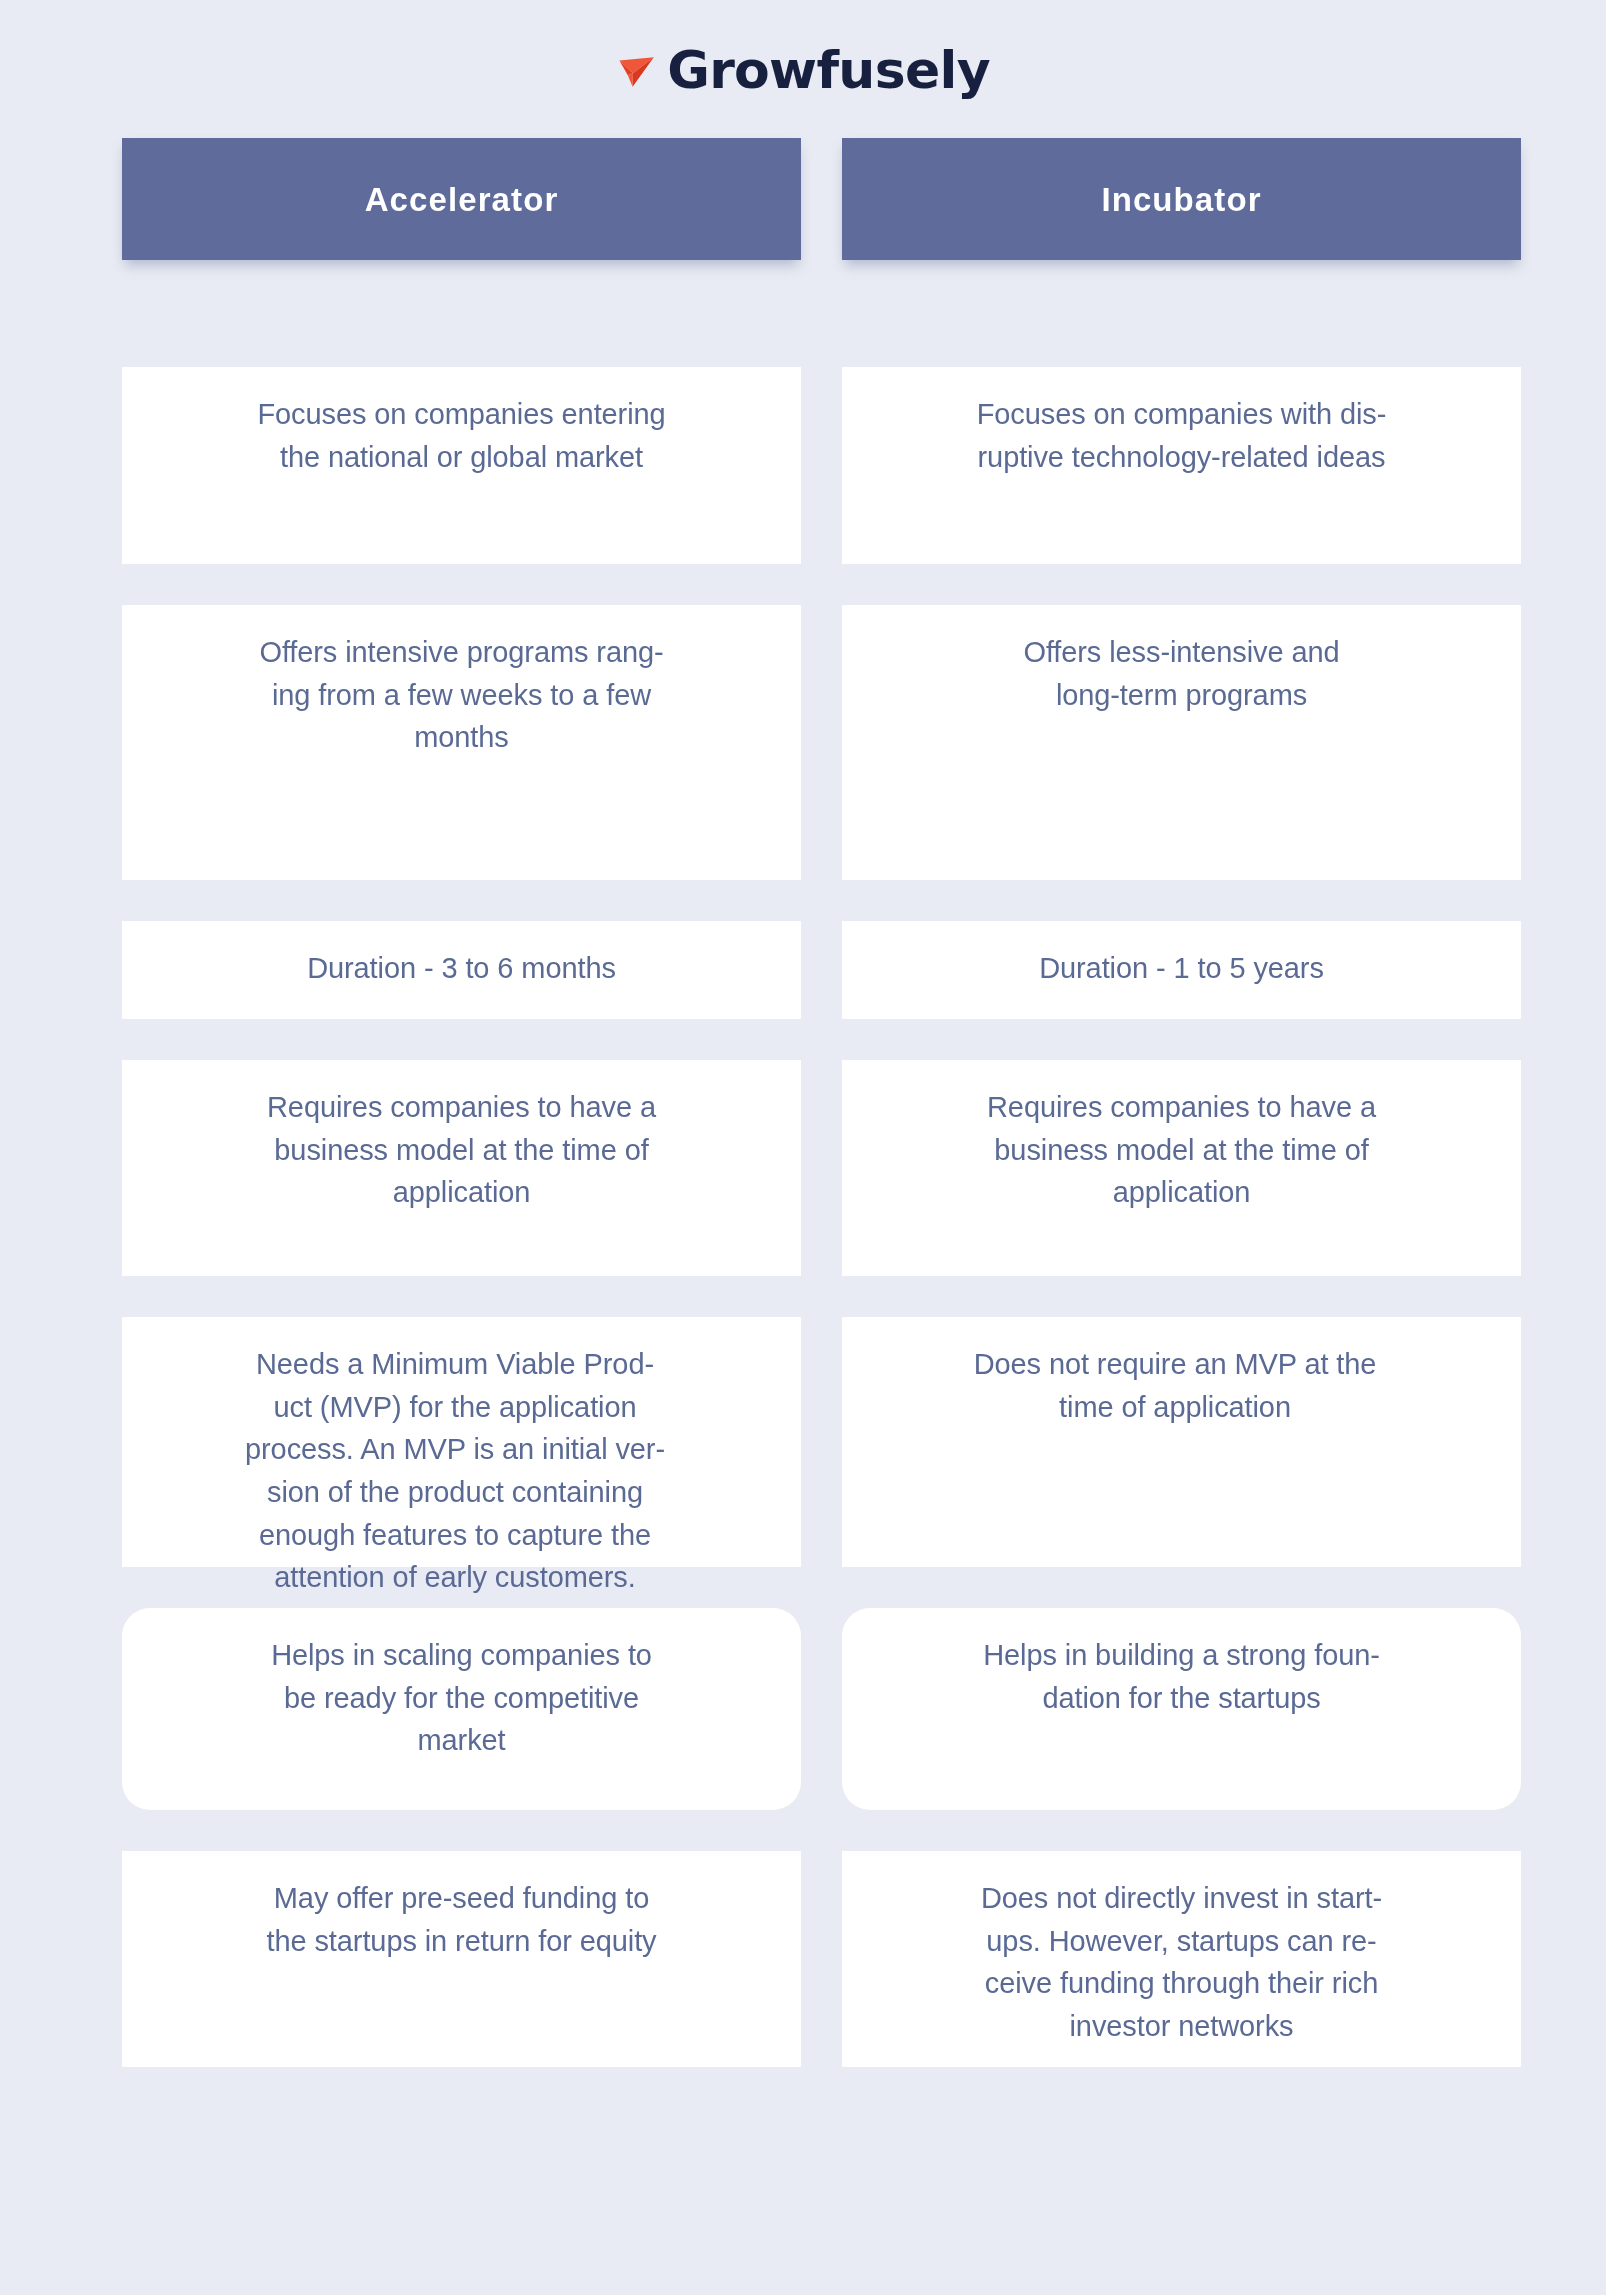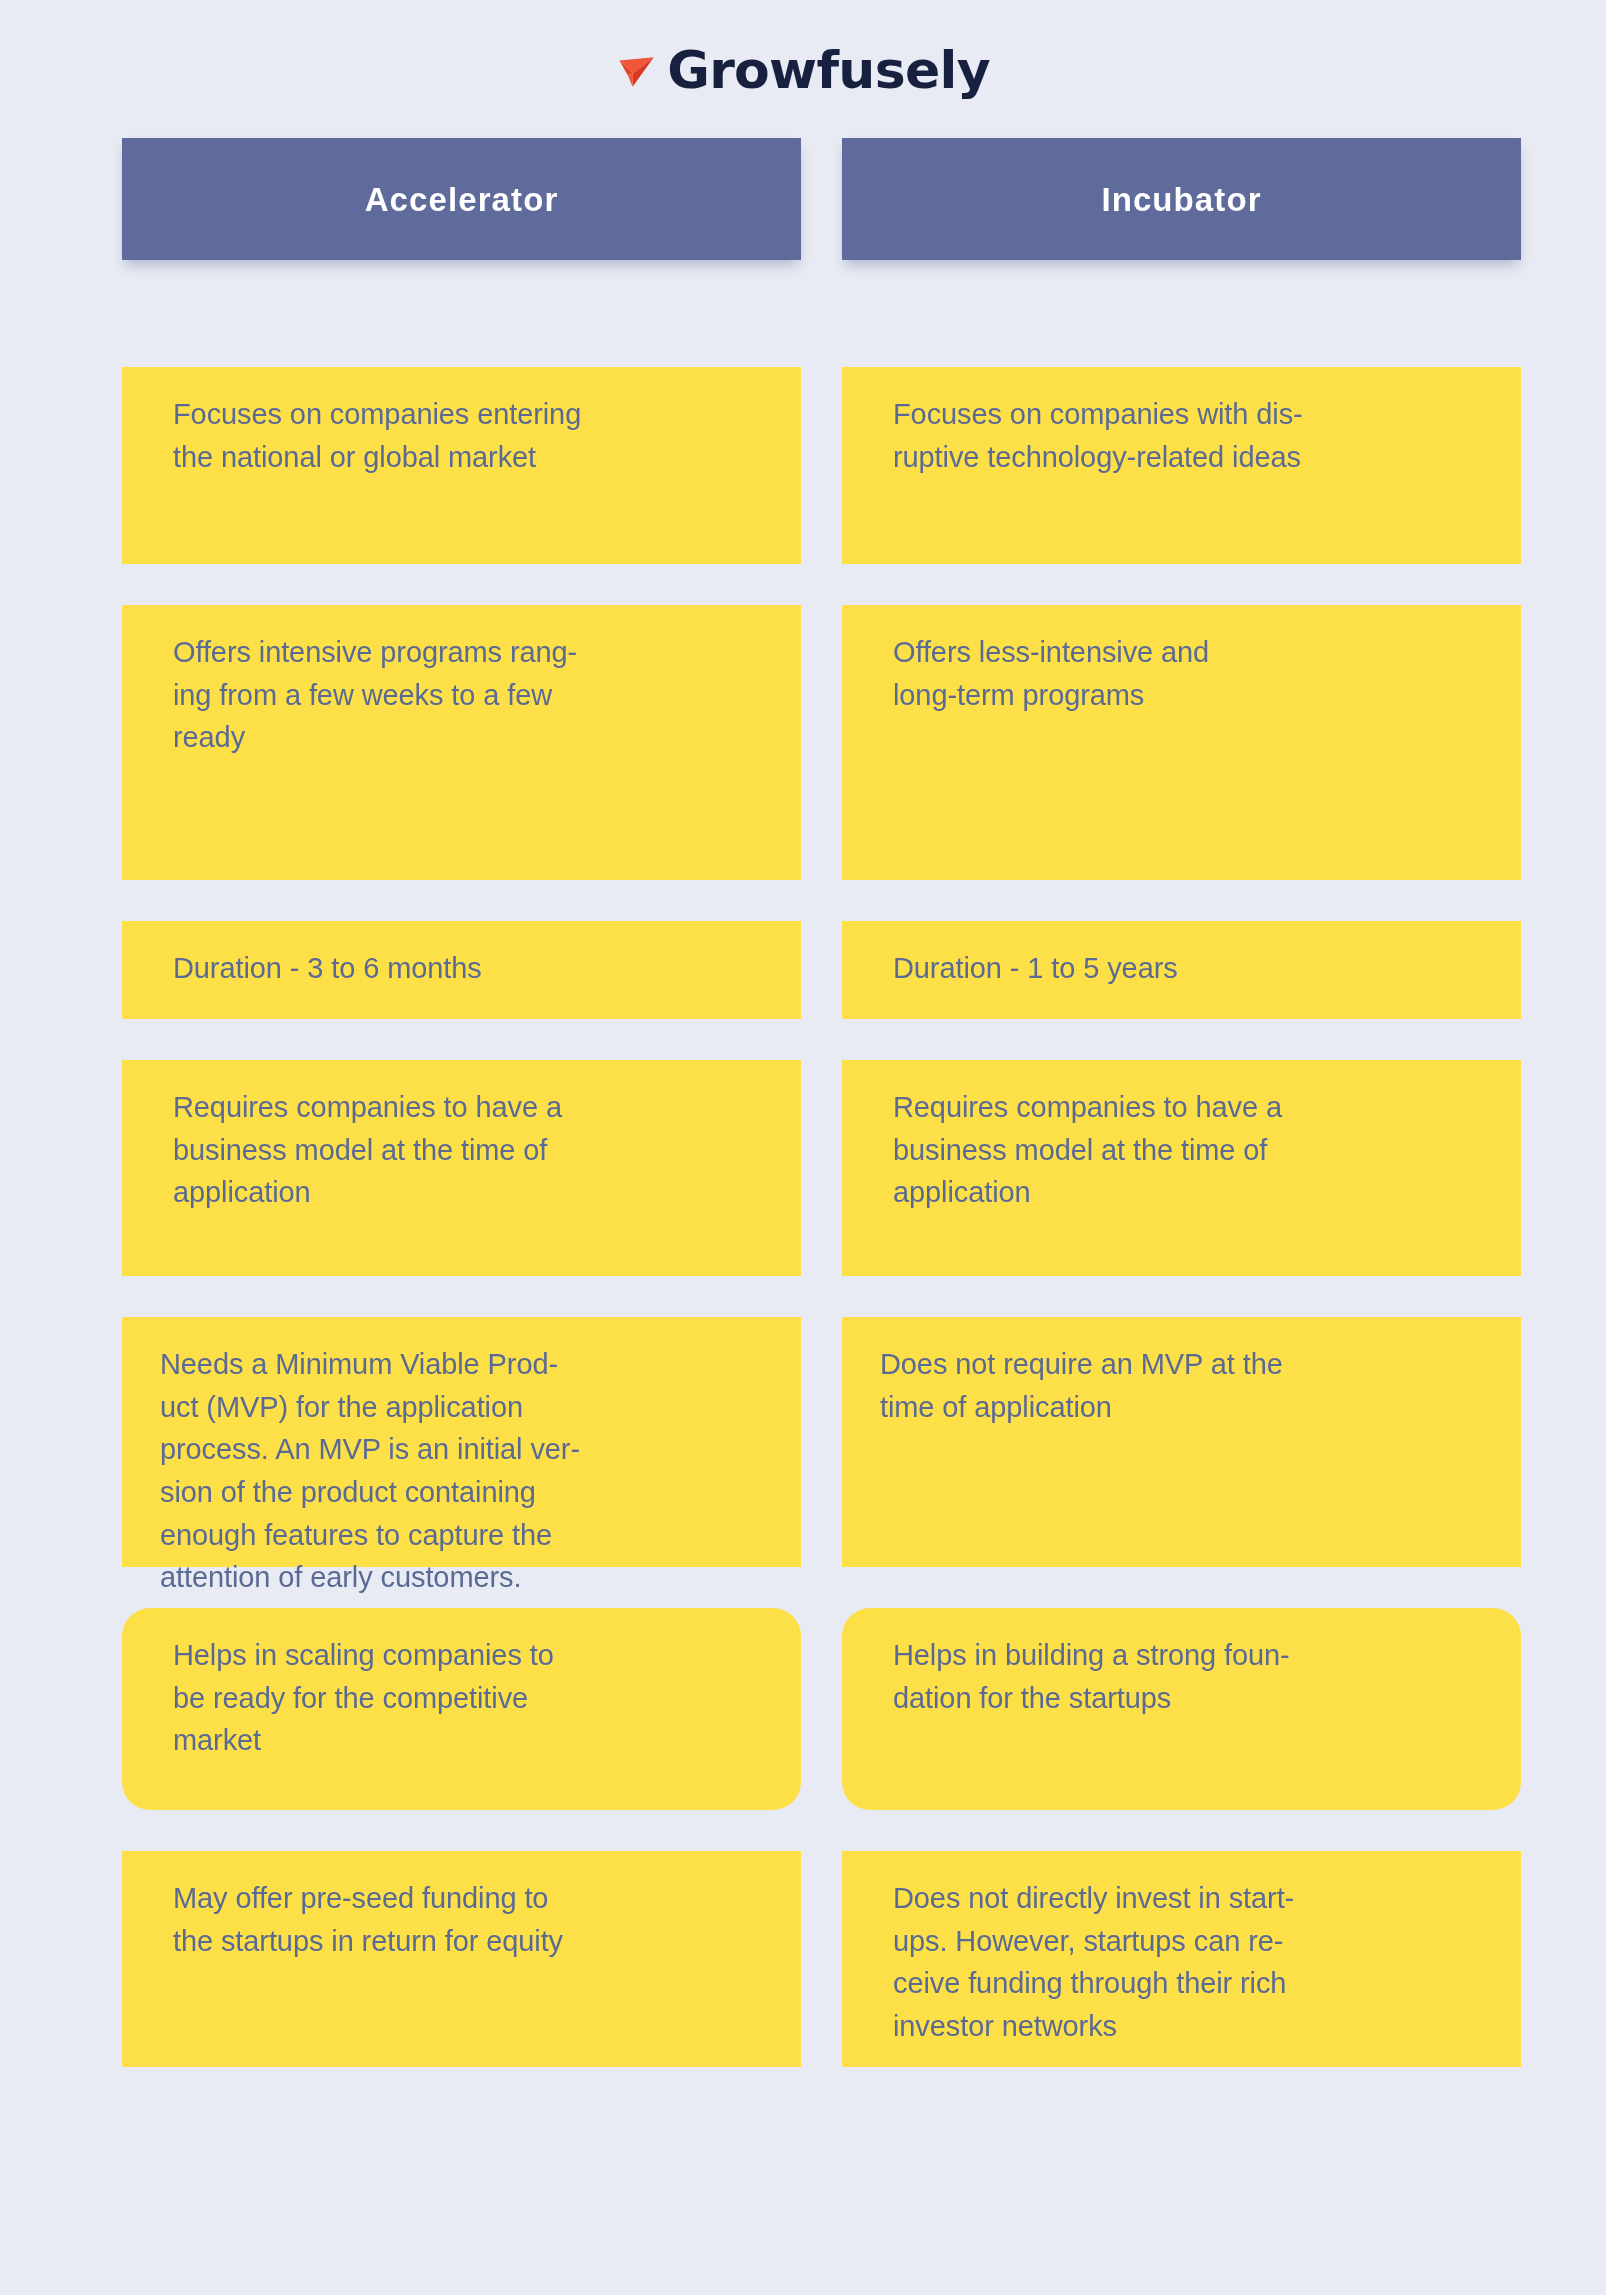--- a/index.html
+++ b/index.html
@@ -82,23 +82,24 @@
     font-stretch: condensed;
   }
 
   
   .head-gap {
     height: 25px;
     grid-column: 1 / -1;
   }
 
   .cell {
-    background: #fde047;
+    background: #ffffff;
     box-sizing: border-box;
     padding: 26px 51px 18.4px 51px;
+    text-align: center;
   }
   .cell-text {
     color: #5a6a94;
     font-size: 29px;
     line-height: 1.47;
     font-weight: 400;
     letter-spacing: -0.1px;
     white-space: pre-line;
     font-stretch: condensed;
     font-family: "Liberation Sans", "DejaVu Sans", sans-serif;
@@ -144,21 +145,21 @@
 the national or global market</div>
     </div>
     <div class="cell h-r0">
       <div class="cell-text">Focuses on companies with dis-
 ruptive technology-related ideas</div>
     </div>
 
     <div class="cell h-r1">
       <div class="cell-text">Offers intensive programs rang-
 ing from a few weeks to a few
-ready</div>
+months</div>
     </div>
     <div class="cell h-r1">
       <div class="cell-text">Offers less-intensive and
 long-term programs</div>
     </div>
 
     <div class="cell h-r2">
       <div class="cell-text">Duration - 3 to 6 months</div>
     </div>
     <div class="cell h-r2">

